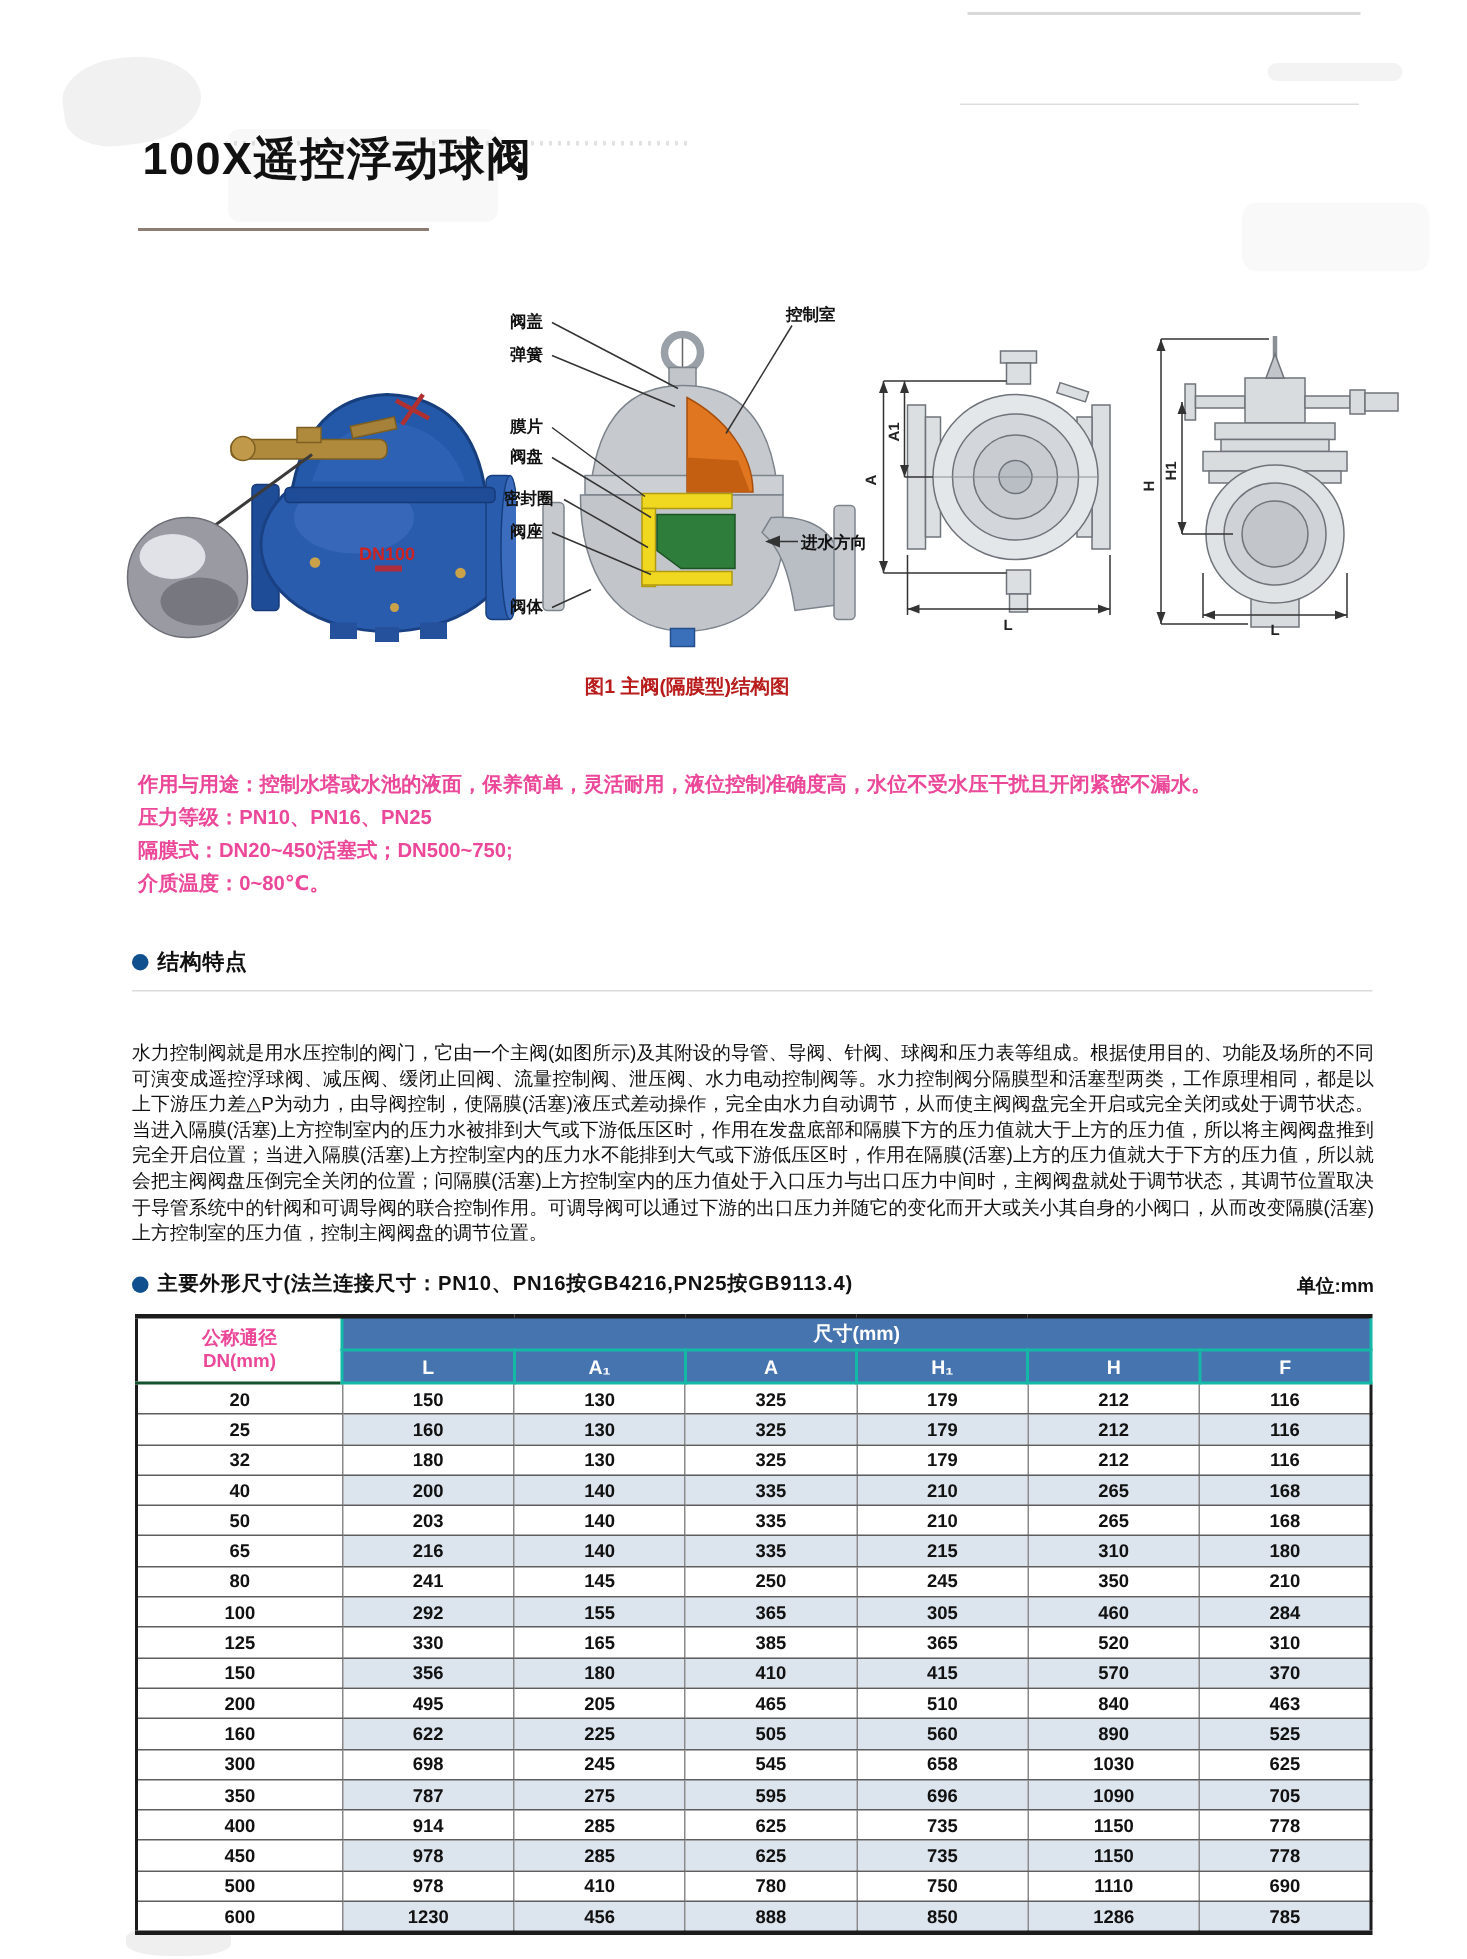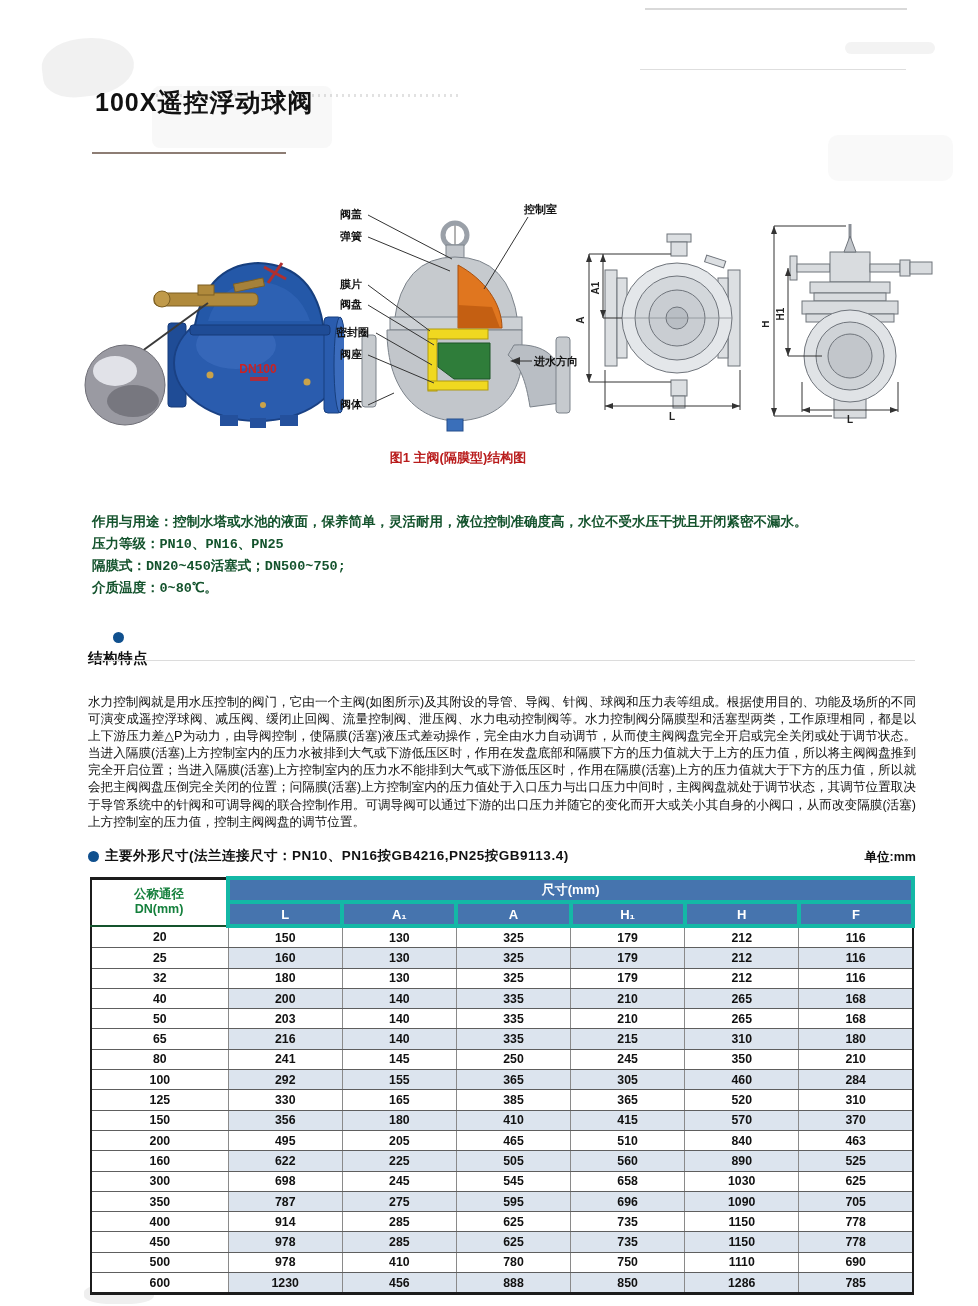--- a/index.html
+++ b/index.html
@@ -10,51 +10,51 @@
   .artifact{position:absolute;pointer-events:none;}
   .a1{left:42px;top:38px;width:92px;height:58px;background:#9a9a9a;opacity:.14;border-radius:45% 55% 50% 40%;transform:rotate(-7deg);}
   .a2{left:152px;top:86px;width:180px;height:62px;background:#ababab;opacity:.08;border-radius:8px;}
   .a3{left:150px;top:94px;width:310px;height:3px;background:repeating-linear-gradient(90deg,#b5b5b5 0 2px,transparent 2px 6px);opacity:.4;}
   .a4{left:645px;top:8px;width:262px;height:2px;background:#d9d9d9;}
   .a5{left:640px;top:69px;width:266px;height:1px;background:#dedede;}
   .a6{left:845px;top:42px;width:90px;height:12px;background:#9f9f9f;opacity:.12;border-radius:6px;}
   .a7{left:828px;top:135px;width:125px;height:46px;background:#a8a8a8;opacity:.07;border-radius:10px;}
   .a8{left:84px;top:1284px;width:70px;height:20px;background:#9a9a9a;opacity:.16;border-radius:40%;}
 
-  .page-title{position:absolute;left:95px;top:86px;font-size:25px;font-weight:bold;letter-spacing:1px;color:#111;}
+  .page-title{position:absolute;left:95px;top:86px;font-size:30px;font-weight:bold;letter-spacing:1px;color:#111;}
   .title-underline{position:absolute;left:92px;top:152px;width:194px;height:2px;background:#8d7d74;}
 
   
   .fig{position:absolute;}
   .fig-caption{position:absolute;left:328px;top:449px;width:260px;text-align:center;font-size:13px;font-weight:bold;color:#b91c1c;}
 
   
-  .intro{position:absolute;left:92px;top:512px;width:822px;font-size:13.5px;font-weight:600;color:#14532d;font-family:Liberation Mono, monospace;}
+  .intro{position:absolute;left:92px;top:512px;width:822px;font-size:13.5px;font-weight:600;color:#ec4899;}
   .intro div{line-height:22px;}
 
   
   .section-head{position:absolute;display:flex;align-items:center;gap:6px;}
-  .features-head{left:88px;top:632px;flex-direction:column;}
+  .features-head{left:88px;top:632px;}
   .bullet{width:11px;height:11px;border-radius:50%;background:#10508e;flex:0 0 auto;}
   .section-head span{font-size:14.5px;font-weight:bold;color:#111;letter-spacing:.5px;}
   .light-rule{position:absolute;left:88px;top:660px;width:827px;height:1px;background:#dcdcdc;}
   .features-body{position:absolute;left:88px;top:669px;width:828px;font-size:12.6px;line-height:17.1px;text-align:justify;font-weight:500;color:#111;margin-top:25px;}
 
   
   .dims-head{left:88px;top:847px;text-align:right;}
   .dims-head span{font-size:13.5px;}
   .unit-label{position:absolute;right:62px;top:849px;font-size:12.5px;font-weight:600;color:#111;}
 
   
   .dims-table{position:absolute;left:90px;top:876px;width:825px;border-collapse:collapse;table-layout:fixed;
     border:2px solid #1c1c1c;border-top:3px solid #1c1c1c;border-bottom:3px solid #1c1c1c;}
   .dims-table col.c0{width:137px;}
   .dims-table col.cn{width:114px;}
-  .dims-table th{background:#4674ae;color:#fff;font-size:13px;font-weight:bold;border:4px solid #14b8a6;height:20px;padding:0;text-align:center;}
-  .dims-table th.corner{background:#fff;color:#15803d;border:1px solid #8a8a8a;font-size:12.5px;line-height:15px;}
+  .dims-table th{background:#4674ae;color:#fff;font-size:13px;font-weight:bold;border:2px solid #14b8a6;height:20px;padding:0;text-align:center;}
+  .dims-table th.corner{background:#fff;color:#ec4899;border:1px solid #8a8a8a;font-size:12.5px;line-height:15px;}
   .dims-table td{border:1px solid #8a8a8a;border-top:1px solid #5e5e5e;border-bottom:1px solid #5e5e5e;
     text-align:center;font-size:12.3px;font-weight:600;color:#111;height:19.3px;padding:0;background:#fff;}
   .dims-table tbody tr:first-child td{border-top:2px solid #14532d;}
   .dims-table tr.alt td:not(.dn){background:#dce4ee;}
 
   
   svg text{font-family:"Liberation Sans","DejaVu Sans",sans-serif;}
   .lbl{font-size:11px;font-weight:bold;fill:#111;}
   .dim{font-size:10px;font-weight:bold;fill:#222;}
 </style>

